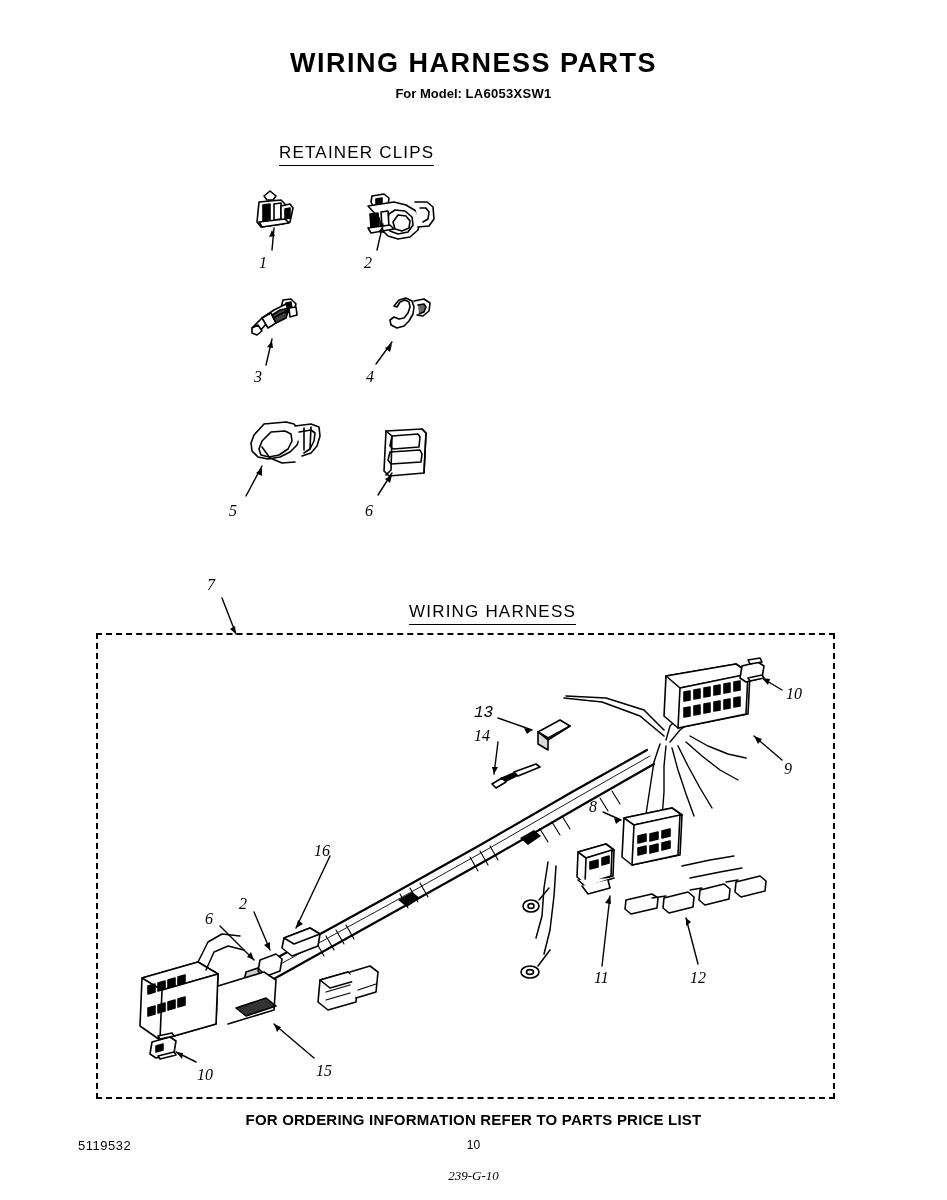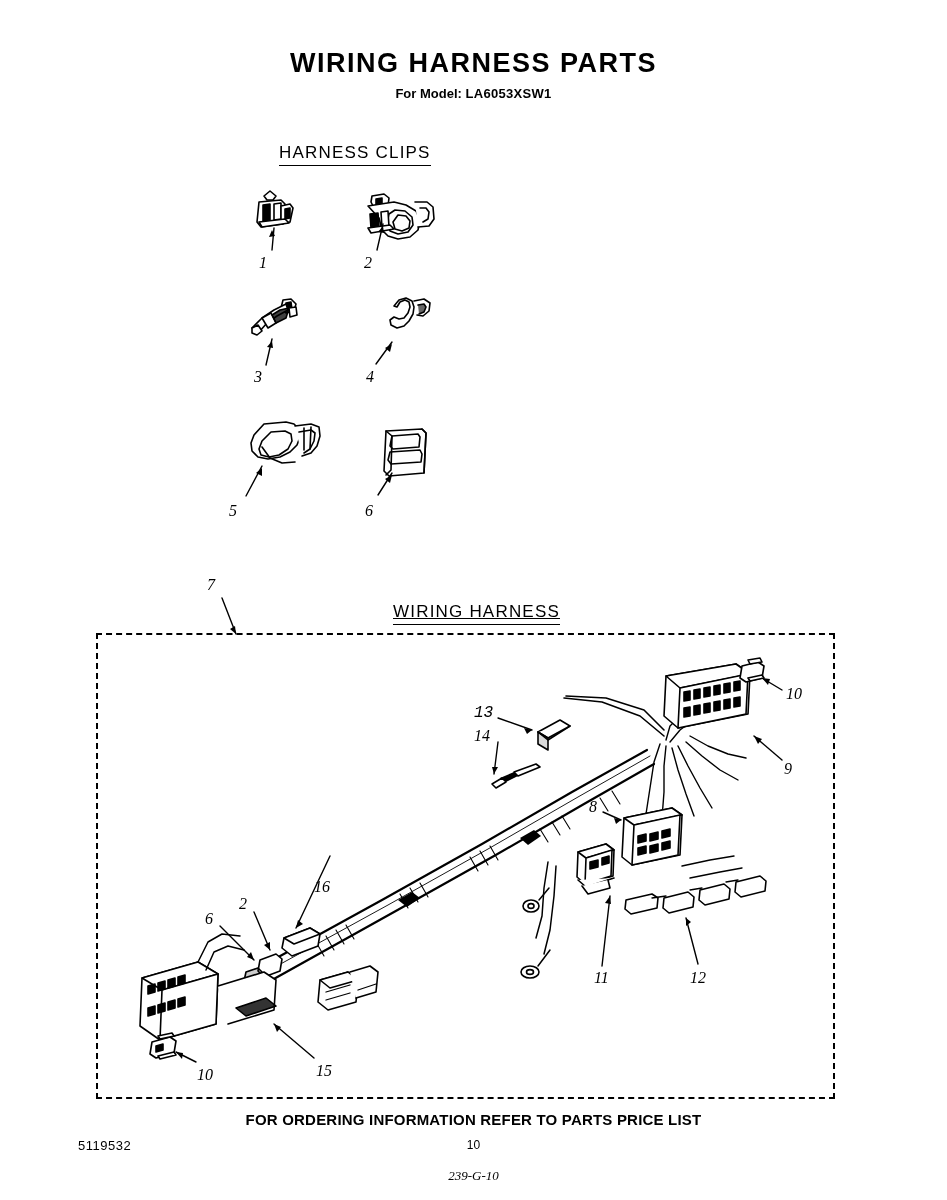--- a/index.html
+++ b/index.html
@@ -52,22 +52,21 @@
     letter-spacing: 1.2px;
     border-bottom: 1.5px solid #000;
     padding-bottom: 2px;
   }
   #retainer-heading {
     top: 143px;
     left: 279px;
   }
   #harness-heading {
     top: 602px;
-    left: 393px;
-    text-decoration: underline;
+    left: 409px;
   }
   .callout {
     position: absolute;
     font-family: "Liberation Serif", serif;
     font-size: 16px;
     font-style: italic;
   }
   .footer-note {
     position: absolute;
     top: 1111px;
@@ -127,21 +126,21 @@
 
 <div class="page">
 
   <div class="title">WIRING HARNESS PARTS</div>
 
   <div class="subtitle">
     <span>For Model:</span>
     <span class="model">LA6053XSW1</span>
   </div>
 
-  <div class="section-heading" id="retainer-heading">HARNESS CLIPS</div>
+  <div class="section-heading" id="retainer-heading">RETAINER CLIPS</div>
   <div class="section-heading" id="harness-heading">WIRING HARNESS</div>
 
   <div class="dash-box"></div>
 
   <svg class="art" viewBox="0 0 947 1200">
     <g fill="none" stroke="#000" stroke-width="1.6" stroke-linejoin="round" stroke-linecap="round">
 
       <g>
         <path d="M264 196 l6 -5 6 5 -3 4 -6 0 z" fill="#fff"></path>
         <path d="M259 202 l22 -2 4 4 -2 20 -22 3 -4 -5 z" fill="#fff"></path>
@@ -394,21 +393,21 @@
   <div class="callout" style="left:366px; top:368px;">4</div>
   <div class="callout" style="left:229px; top:502px;">5</div>
   <div class="callout" style="left:365px; top:502px;">6</div>
 
   <div class="callout" style="left:207px; top:576px;">7</div>
   <div class="callout" style="left:786px; top:685px;">10</div>
   <div class="callout" style="left:474px; top:704px;font-family:Liberation Mono, monospace;">13</div>
   <div class="callout" style="left:474px; top:727px;">14</div>
   <div class="callout" style="left:784px; top:760px;">9</div>
   <div class="callout" style="left:589px; top:798px;">8</div>
-  <div class="callout" style="left:314px; top:878px;">16</div>
+  <div class="callout" style="left:314px; top:842px;">16</div>
   <div class="callout" style="left:239px; top:895px;">2</div>
   <div class="callout" style="left:205px; top:910px;">6</div>
   <div class="callout" style="left:594px; top:969px;">11</div>
   <div class="callout" style="left:690px; top:969px;text-align:center;">12</div>
   <div class="callout" style="left:316px; top:1062px;">15</div>
   <div class="callout" style="left:197px; top:1066px;">10</div>
 
   <div class="footer-note">FOR ORDERING INFORMATION REFER TO PARTS PRICE LIST</div>
   <div class="doc-number">5119532</div>
   <div class="page-number">10</div>

